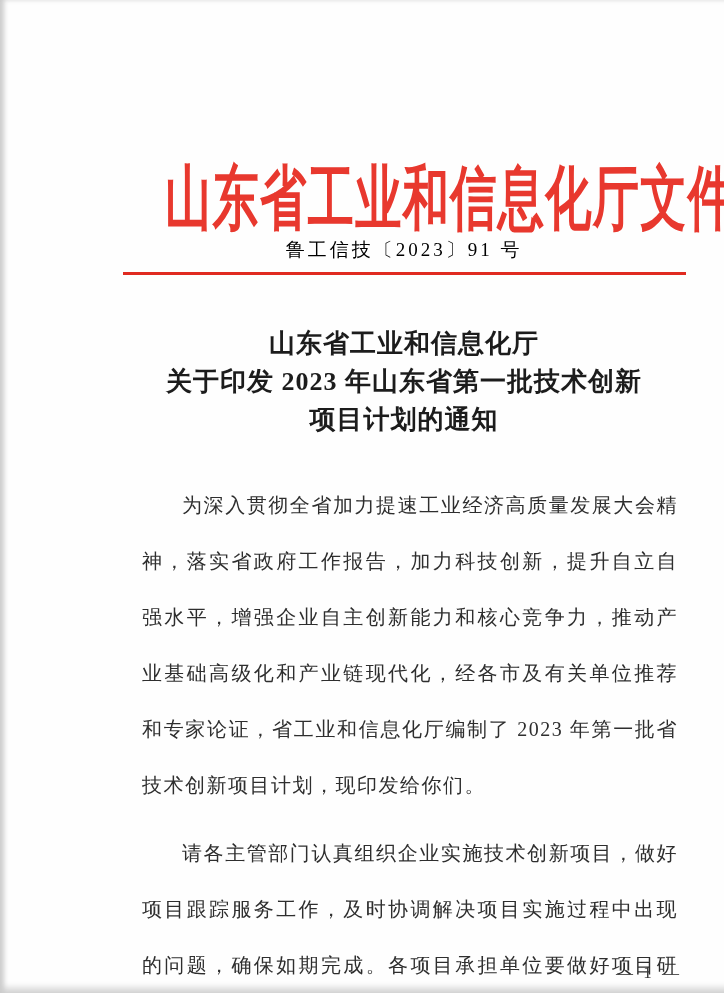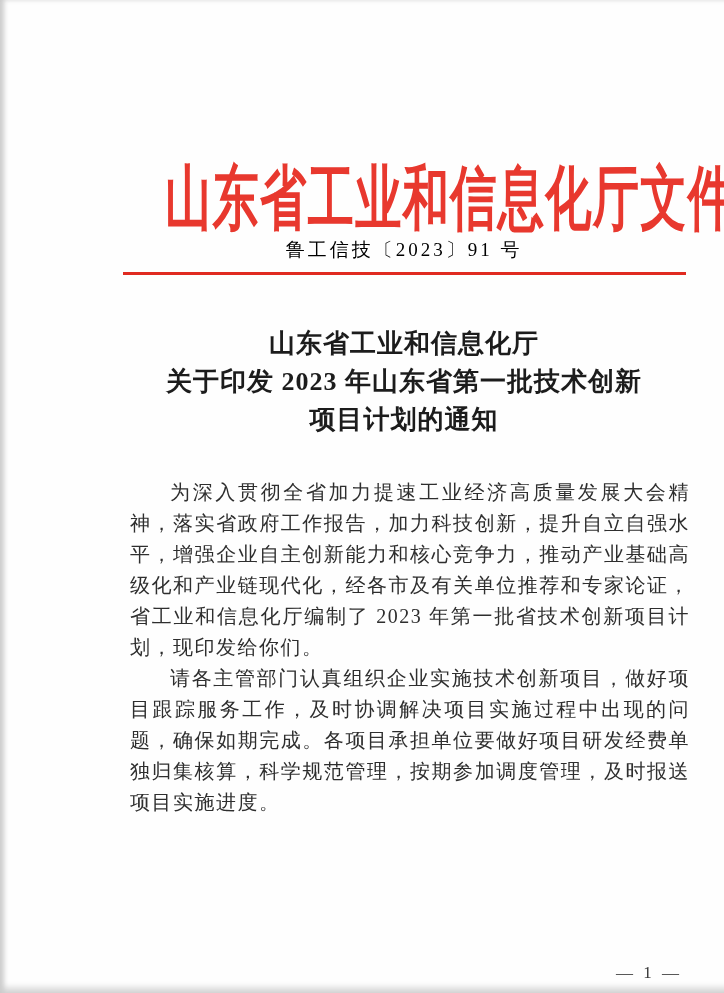--- a/index.html
+++ b/index.html
@@ -59,23 +59,23 @@
   .body-block {
     margin: 38px 76px 0 88px;
     color: #2e2e2e;
   }
   .salutation {
     font-size: 20px;
     line-height: 40px;
     letter-spacing: 1.5px;
   }
   .body-para {
-    margin: 0;
+    margin: 12px;
     font-size: 20px;
-    line-height: 31px;
+    line-height: 56px;
     letter-spacing: 1.5px;
     text-align: justify;
     text-indent: 2em;
   }
   .page-number {
     position: absolute;
     right: 84px;
     bottom: 10px;
     font-size: 17px;
     letter-spacing: 3px;

